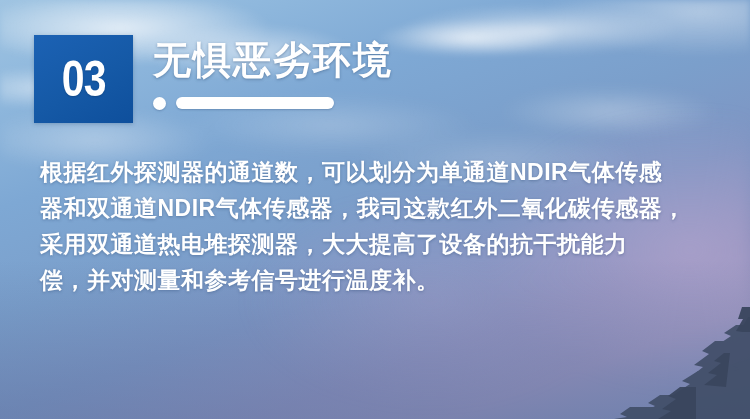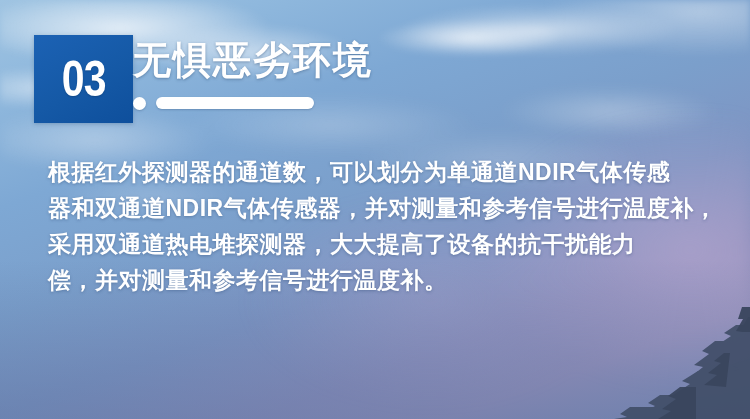--- a/index.html
+++ b/index.html
@@ -99,20 +99,21 @@
     color: #ffffff;
     font-family: "Liberation Sans Narrow", "Liberation Sans", "DejaVu Sans", sans-serif;
     font-weight: bold;
     font-size: 50px;
     line-height: 1;
     letter-spacing: -1px;
     transform: scaleX(0.82);
     text-shadow: 0 1px 2px rgba(0,0,0,0.18);
   }
   .title-block {
+    margin-left: 20px;
     padding-top: 2px;
     font-family: Liberation Serif, serif;
   }
   .title {
     color: #ffffff;
     font-size: 38px;
     font-weight: bold;
     line-height: 1.25;
     letter-spacing: 2px;
     white-space: nowrap;
@@ -137,21 +138,21 @@
     border-radius: 6px;
     background: #ffffff;
     margin-left: 10px;
     flex: none;
     box-shadow: 0 1px 2px rgba(40,70,110,0.30);
   }
 
   
   .body-copy {
     position: absolute;
-    left: 48px;
+    left: 40px;
     top: 154px;
     width: 690px;
   }
   .body-copy p {
     margin: 0;
     color: #ffffff;
     font-size: 23px;
     font-weight: bold;
     line-height: 36px;
     letter-spacing: 0.5px;
@@ -193,18 +194,18 @@
       <div class="title">无惧恶劣环境</div>
       <div class="rule">
         <span class="rule-dot"></span>
         <span class="rule-bar"></span>
       </div>
     </div>
   </div>
 
   <div class="body-copy">
     <p>根据红外探测器的通道数，可以划分为单通道NDIR气体传感</p>
-    <p>器和双通道NDIR气体传感器，并对测量和参考信号进行温度补，</p>
+    <p>器和双通道NDIR气体传感器，我司这款红外二氧化碳传感器，</p>
     <p>采用双通道热电堆探测器，大大提高了设备的抗干扰能力</p>
     <p>偿，并对测量和参考信号进行温度补。</p>
   </div>
 
 </div>
 
 </body></html>

